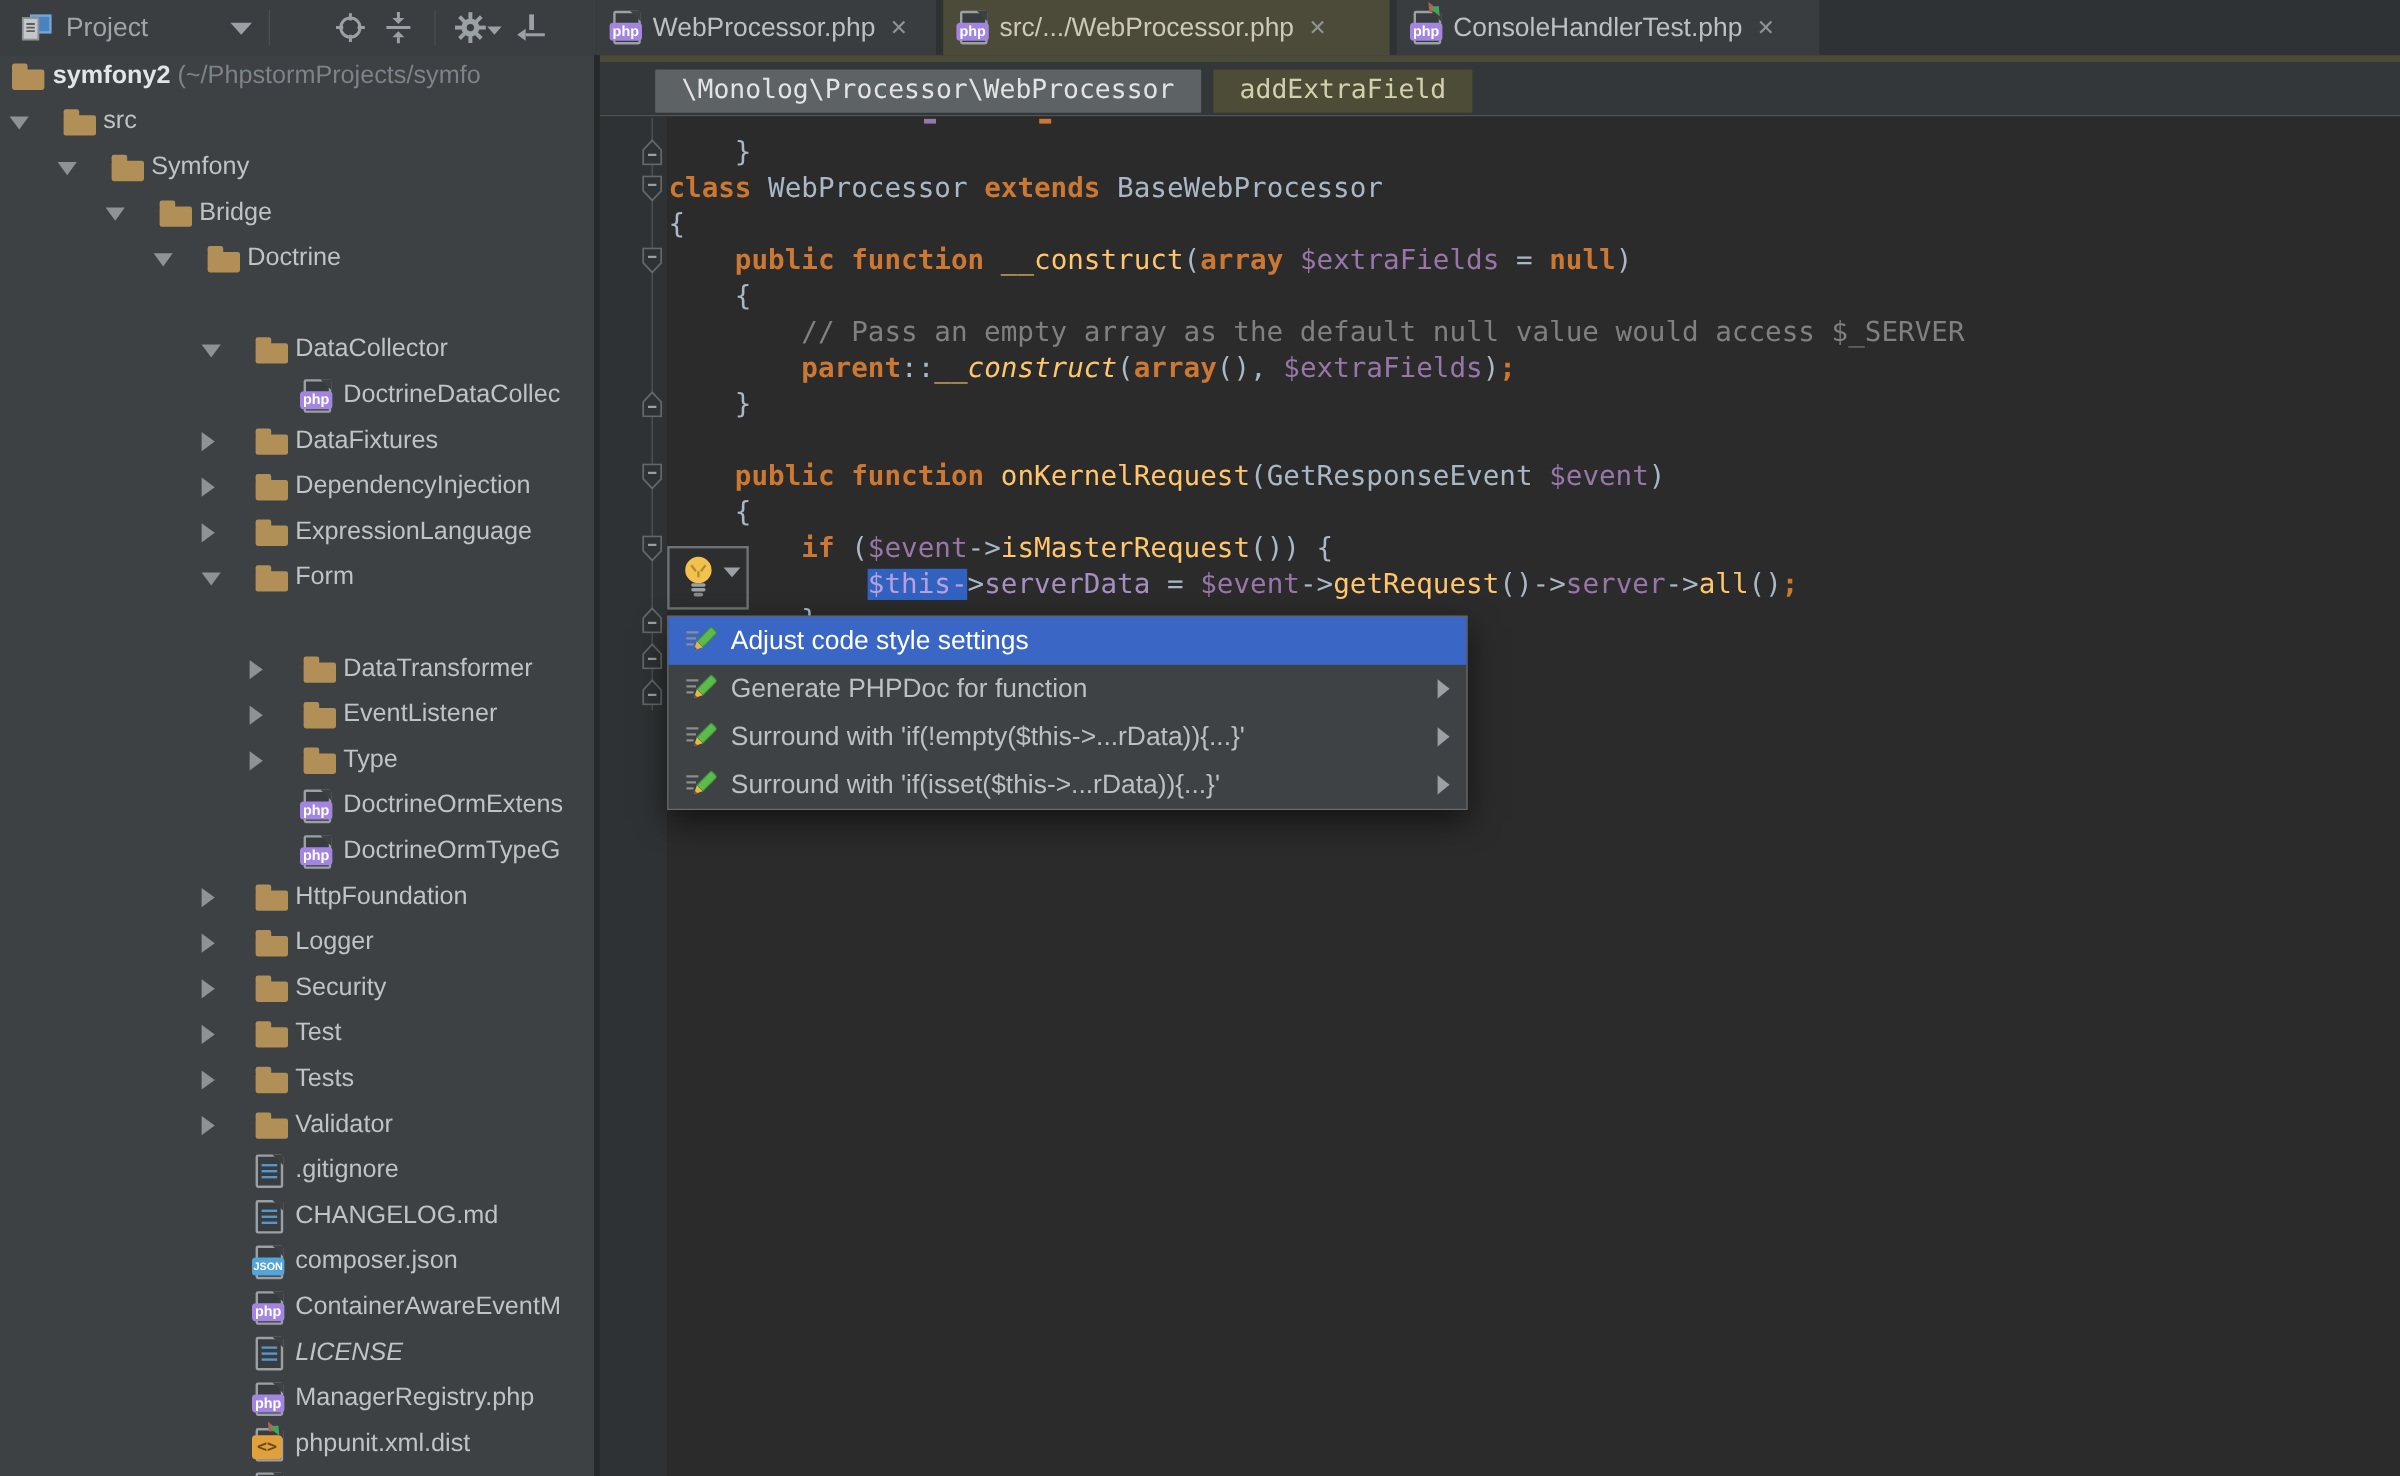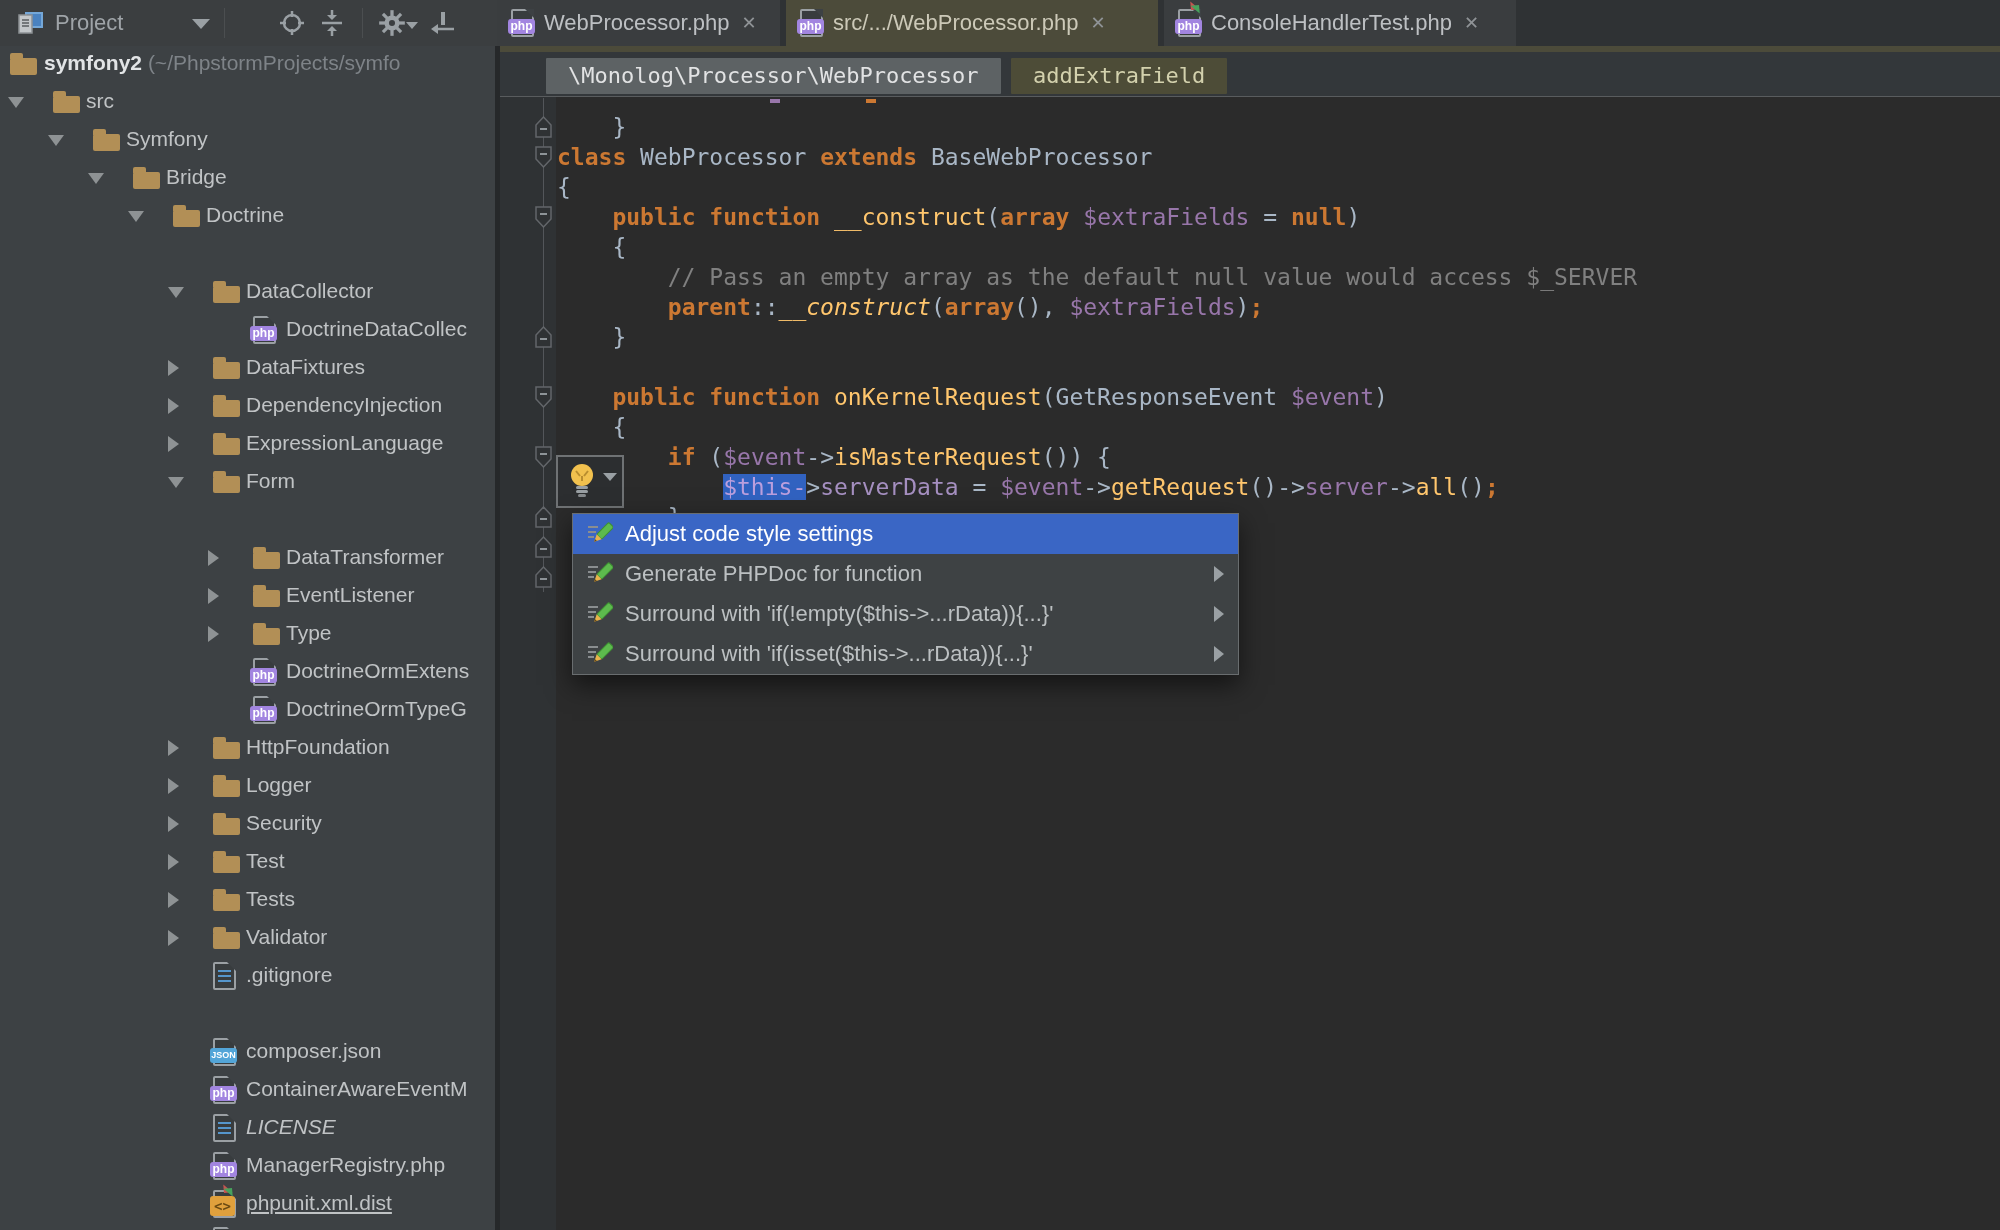--- a/index.html
+++ b/index.html
@@ -75,21 +75,21 @@
   .tok-f { color:#a58fc0; }
   .tok-c { color:#808080; }
   .tok-sel { color:#bb9fdd; background:#3162c0; }
   .speck { position:absolute; height:4px; width:10px; top:99px; }
   
   .bulb-box { position:absolute; left:556px; top:455px; width:68px; height:53px;
     border:2px solid #6f7274; background:#2c2e30; cursor:pointer; }
   .bulb-caret { position:absolute; right:5px; top:16px; width:0; height:0;
     border-left:7px solid transparent; border-right:7px solid transparent; border-top:8px solid #9aa0a4; }
   
-  .popup { position:absolute; left:572px; top:513px; width:667px; background:#3e4244;
+  .popup { position:absolute; left:556px; top:513px; width:667px; background:#3e4244;
     border:1px solid #696d6f; box-shadow:0 10px 24px rgba(0,0,0,.55); }
   .menu-item { position:relative; height:40px; display:flex; align-items:center; padding-left:14px; cursor:pointer; }
   .menu-item.selected { background:#3a66c5; }
   .menu-item .mi-label { font-size:22px; color:#bcc0c2; margin-left:12px; white-space:nowrap; }
   .menu-item.selected .mi-label { color:#ffffff; }
   .mi-arrow { position:absolute; right:14px; top:12px; width:0; height:0;
     border-top:8px solid transparent; border-bottom:8px solid transparent; border-left:10px solid #9aa0a4; }
 </style>
 </head>
 <body>
@@ -372,20 +372,29 @@
       </div>
       <div class="tree-row" style="top: 911px;">
         <span class="fi page" style="left:213px;">
           <span class="corner"></span>
           <span class="tline" style="top:6px"></span>
           <span class="tline" style="top:11px"></span>
           <span class="tline" style="top:16px"></span>
         </span>
         <span class="t-label" style="left:246px;">.gitignore</span>
       </div>
+      <div class="tree-row" style="top: 949px;">
+        <span class="fi page" style="left:213px;">
+          <span class="corner"></span>
+          <span class="tline" style="top:6px"></span>
+          <span class="tline" style="top:11px"></span>
+          <span class="tline" style="top:16px"></span>
+        </span>
+        <span class="t-label" style="left:246px;">CHANGELOG.md</span>
+      </div>
       <div class="tree-row" style="top: 987px;">
         <span class="fi page" style="left:213px;">
           <span class="corner"></span>
           <span class="badge json">JSON</span>
         </span>
         <span class="t-label" style="left:246px;">composer.json</span>
       </div>
       <div class="tree-row" style="top: 1025px;">
         <span class="fi page" style="left:213px;">
           <span class="corner"></span>
@@ -411,21 +420,21 @@
       </div>
       <div class="tree-row" style="top: 1139px;">
         <span class="fi page" style="left:213px;">
           <span class="corner"></span>
           <span class="badge xml">&lt;&gt;</span>
           <span class="vcs">
             <span class="r"></span>
             <span class="g"></span>
           </span>
         </span>
-        <span class="t-label" style="left:246px;text-decoration:underline;">phpunit.xml.dist</span>
+        <span class="t-label" style="left:246px;">phpunit.xml.dist</span>
       </div>
       <div class="tree-row" style="top: 1176px;">
         <span class="fi page" style="left:213px;">
           <span class="corner"></span>
         </span>
       </div>
     </div>
   <div class="divider"></div>
 
   <div class="gutter" id="gutter"></div>

